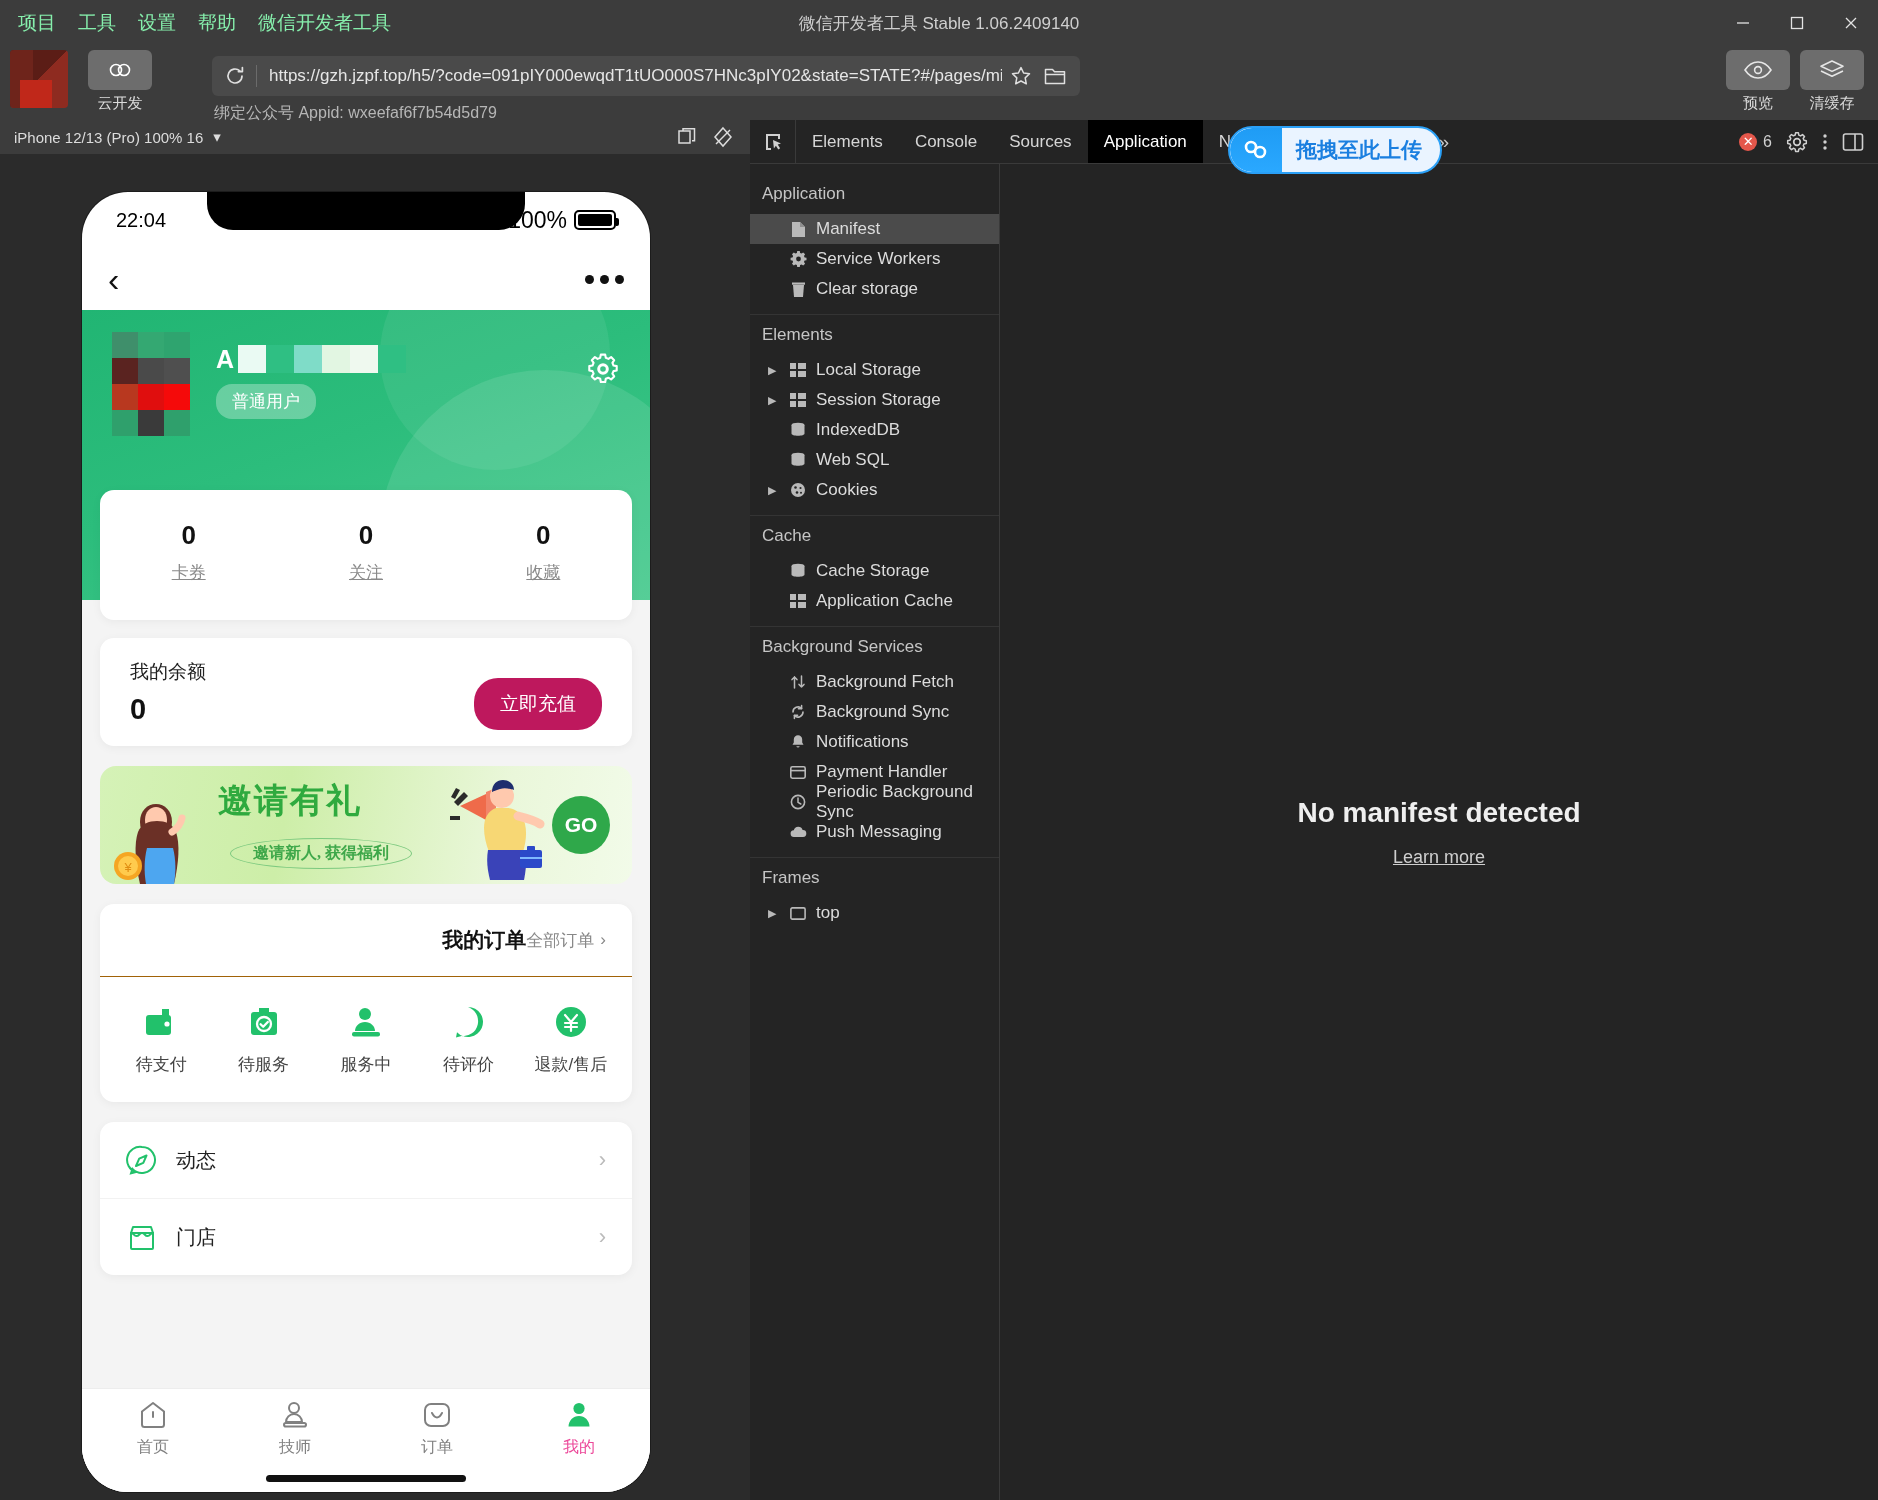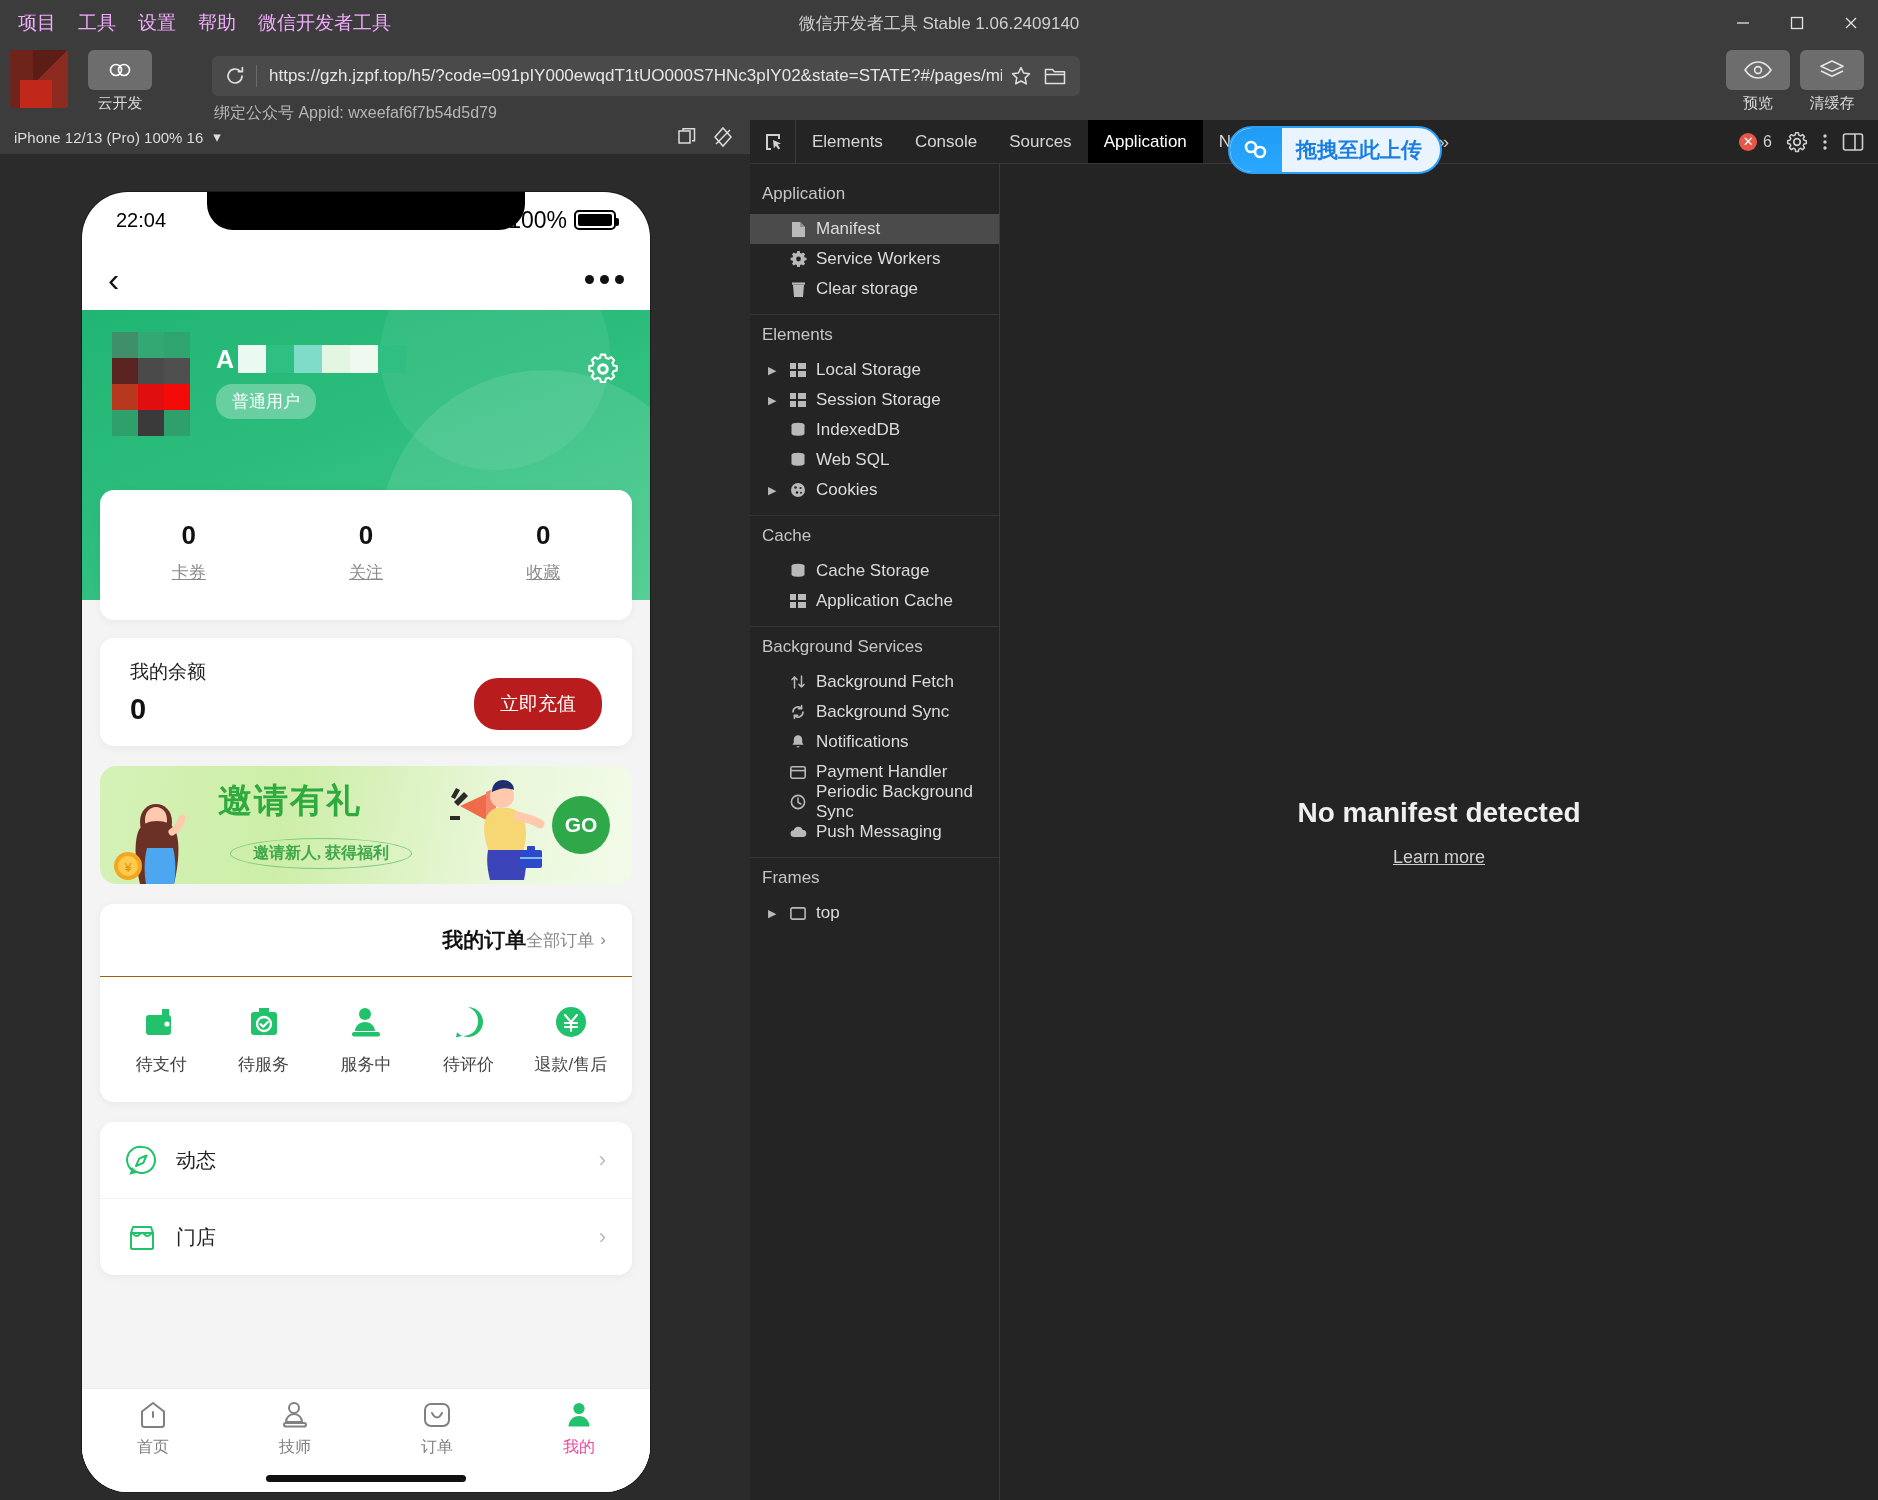--- a/index.html
+++ b/index.html
@@ -9,21 +9,21 @@
     background:#3c3c3c; color:#e8e8e8;
     -webkit-font-smoothing: antialiased;
   }
 
   
   .titlebar{
     height:46px; background:#3c3c3c; display:flex; align-items:center;
     position:relative;
   }
   .menu{ display:flex; align-items:center; gap:22px; padding-left:18px; }
-  .menu-item{ font-size:19px; color:#f0abfc; cursor:default; }
+  .menu-item{ font-size:19px; color:#86efac; cursor:default; }
   .app-title{
     position:absolute; left:0; right:0; text-align:center;
     font-size:17px; color:#cfcfcf; pointer-events:none;
   }
   .win-ctrls{ position:absolute; right:0; top:0; height:46px; display:flex; }
   .win-btn{
     width:54px; height:46px; display:flex; align-items:center; justify-content:center;
     color:#e3e3e3; font-size:17px;
   }
 
@@ -172,21 +172,21 @@
   .stat-lbl{ font-size:17px; color:#8a8a8a; margin-top:10px;text-decoration:underline; }
 
   .balance{
     margin-top:18px; display:flex; align-items:center;
     padding:24px 30px; height:108px;
   }
   .bal-left{ flex:1; }
   .bal-title{ font-size:19px; color:#222; }
   .bal-num{ font-size:29px; font-weight:700; color:#111; margin-top:8px; }
   .bal-btn{
-    background:#b91c1c; color:#fff; font-size:19px;
+    background:#be185d; color:#fff; font-size:19px;
     padding:13px 26px; border-radius:24px; border:none; cursor:pointer;margin-top:24px;
   }
 
   .banner{
     margin:20px 18px 0 18px; height:118px; border-radius:16px; position:relative;
     background:linear-gradient(100deg,#d5f2b7 0%, #cdeea8 35%, #eaf7da 75%, #f2fbe9 100%);
     overflow:hidden;
   }
   .banner-title{
     position:absolute; left:118px; top:12px;

